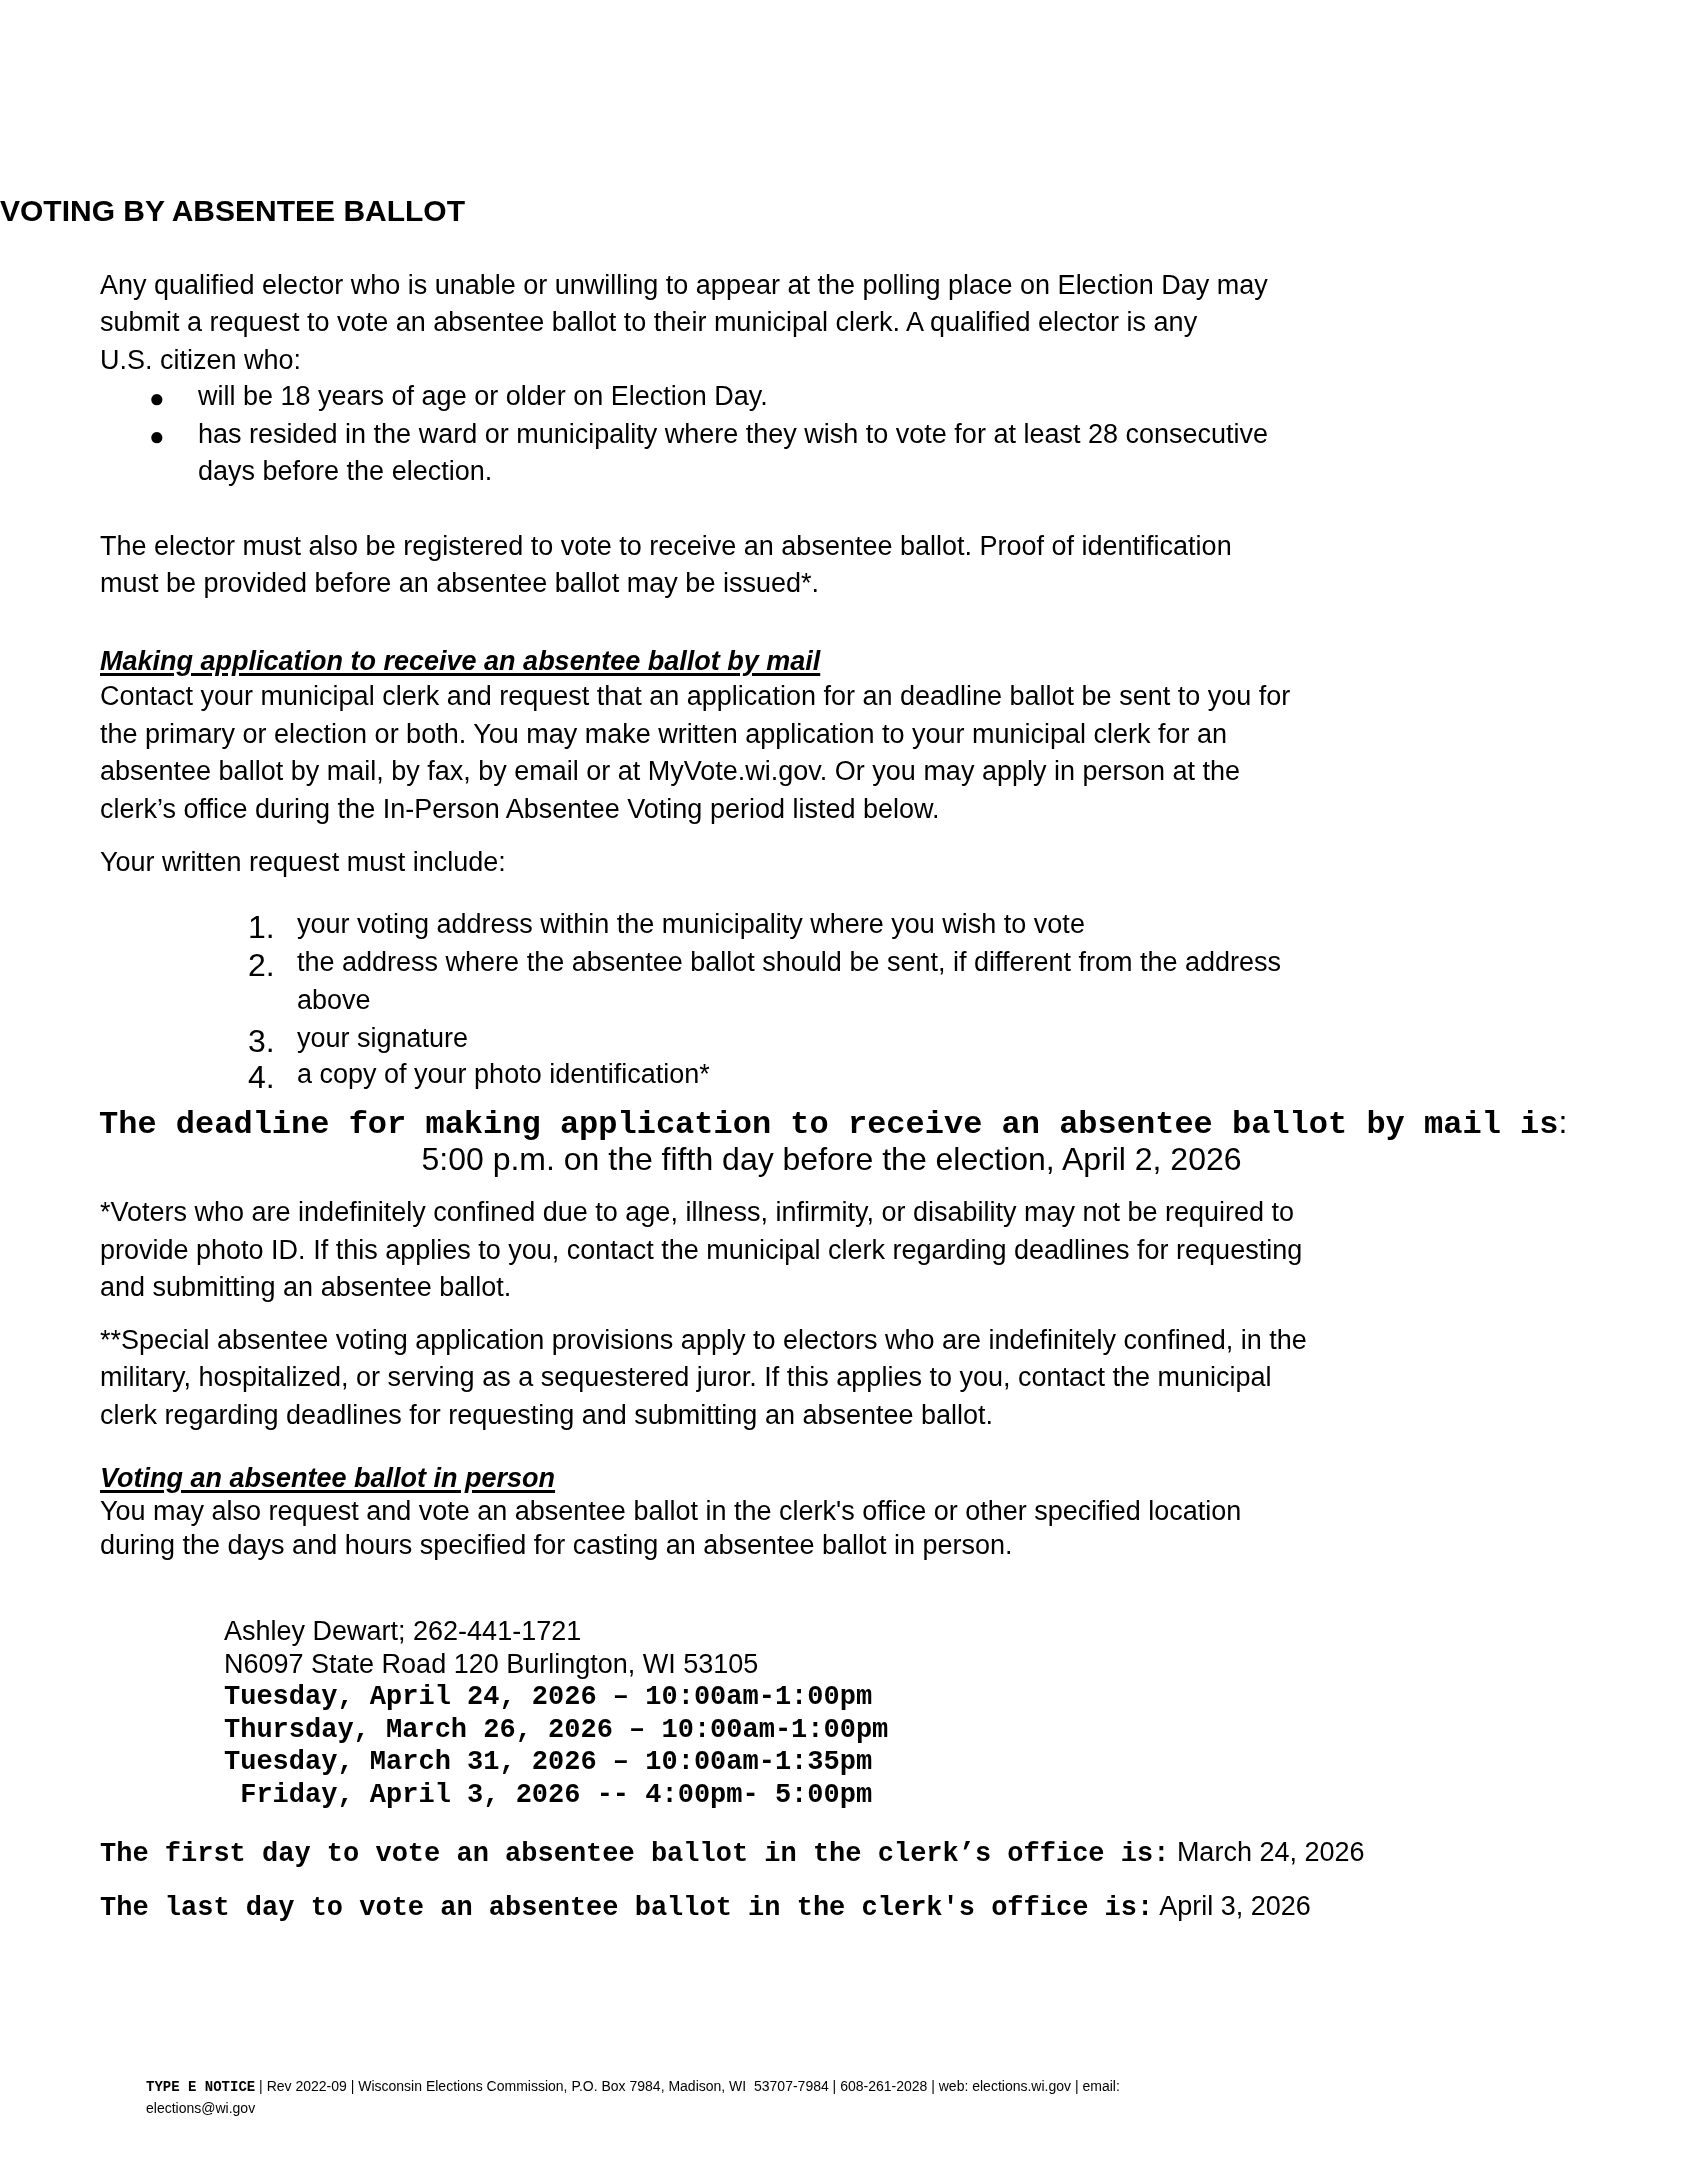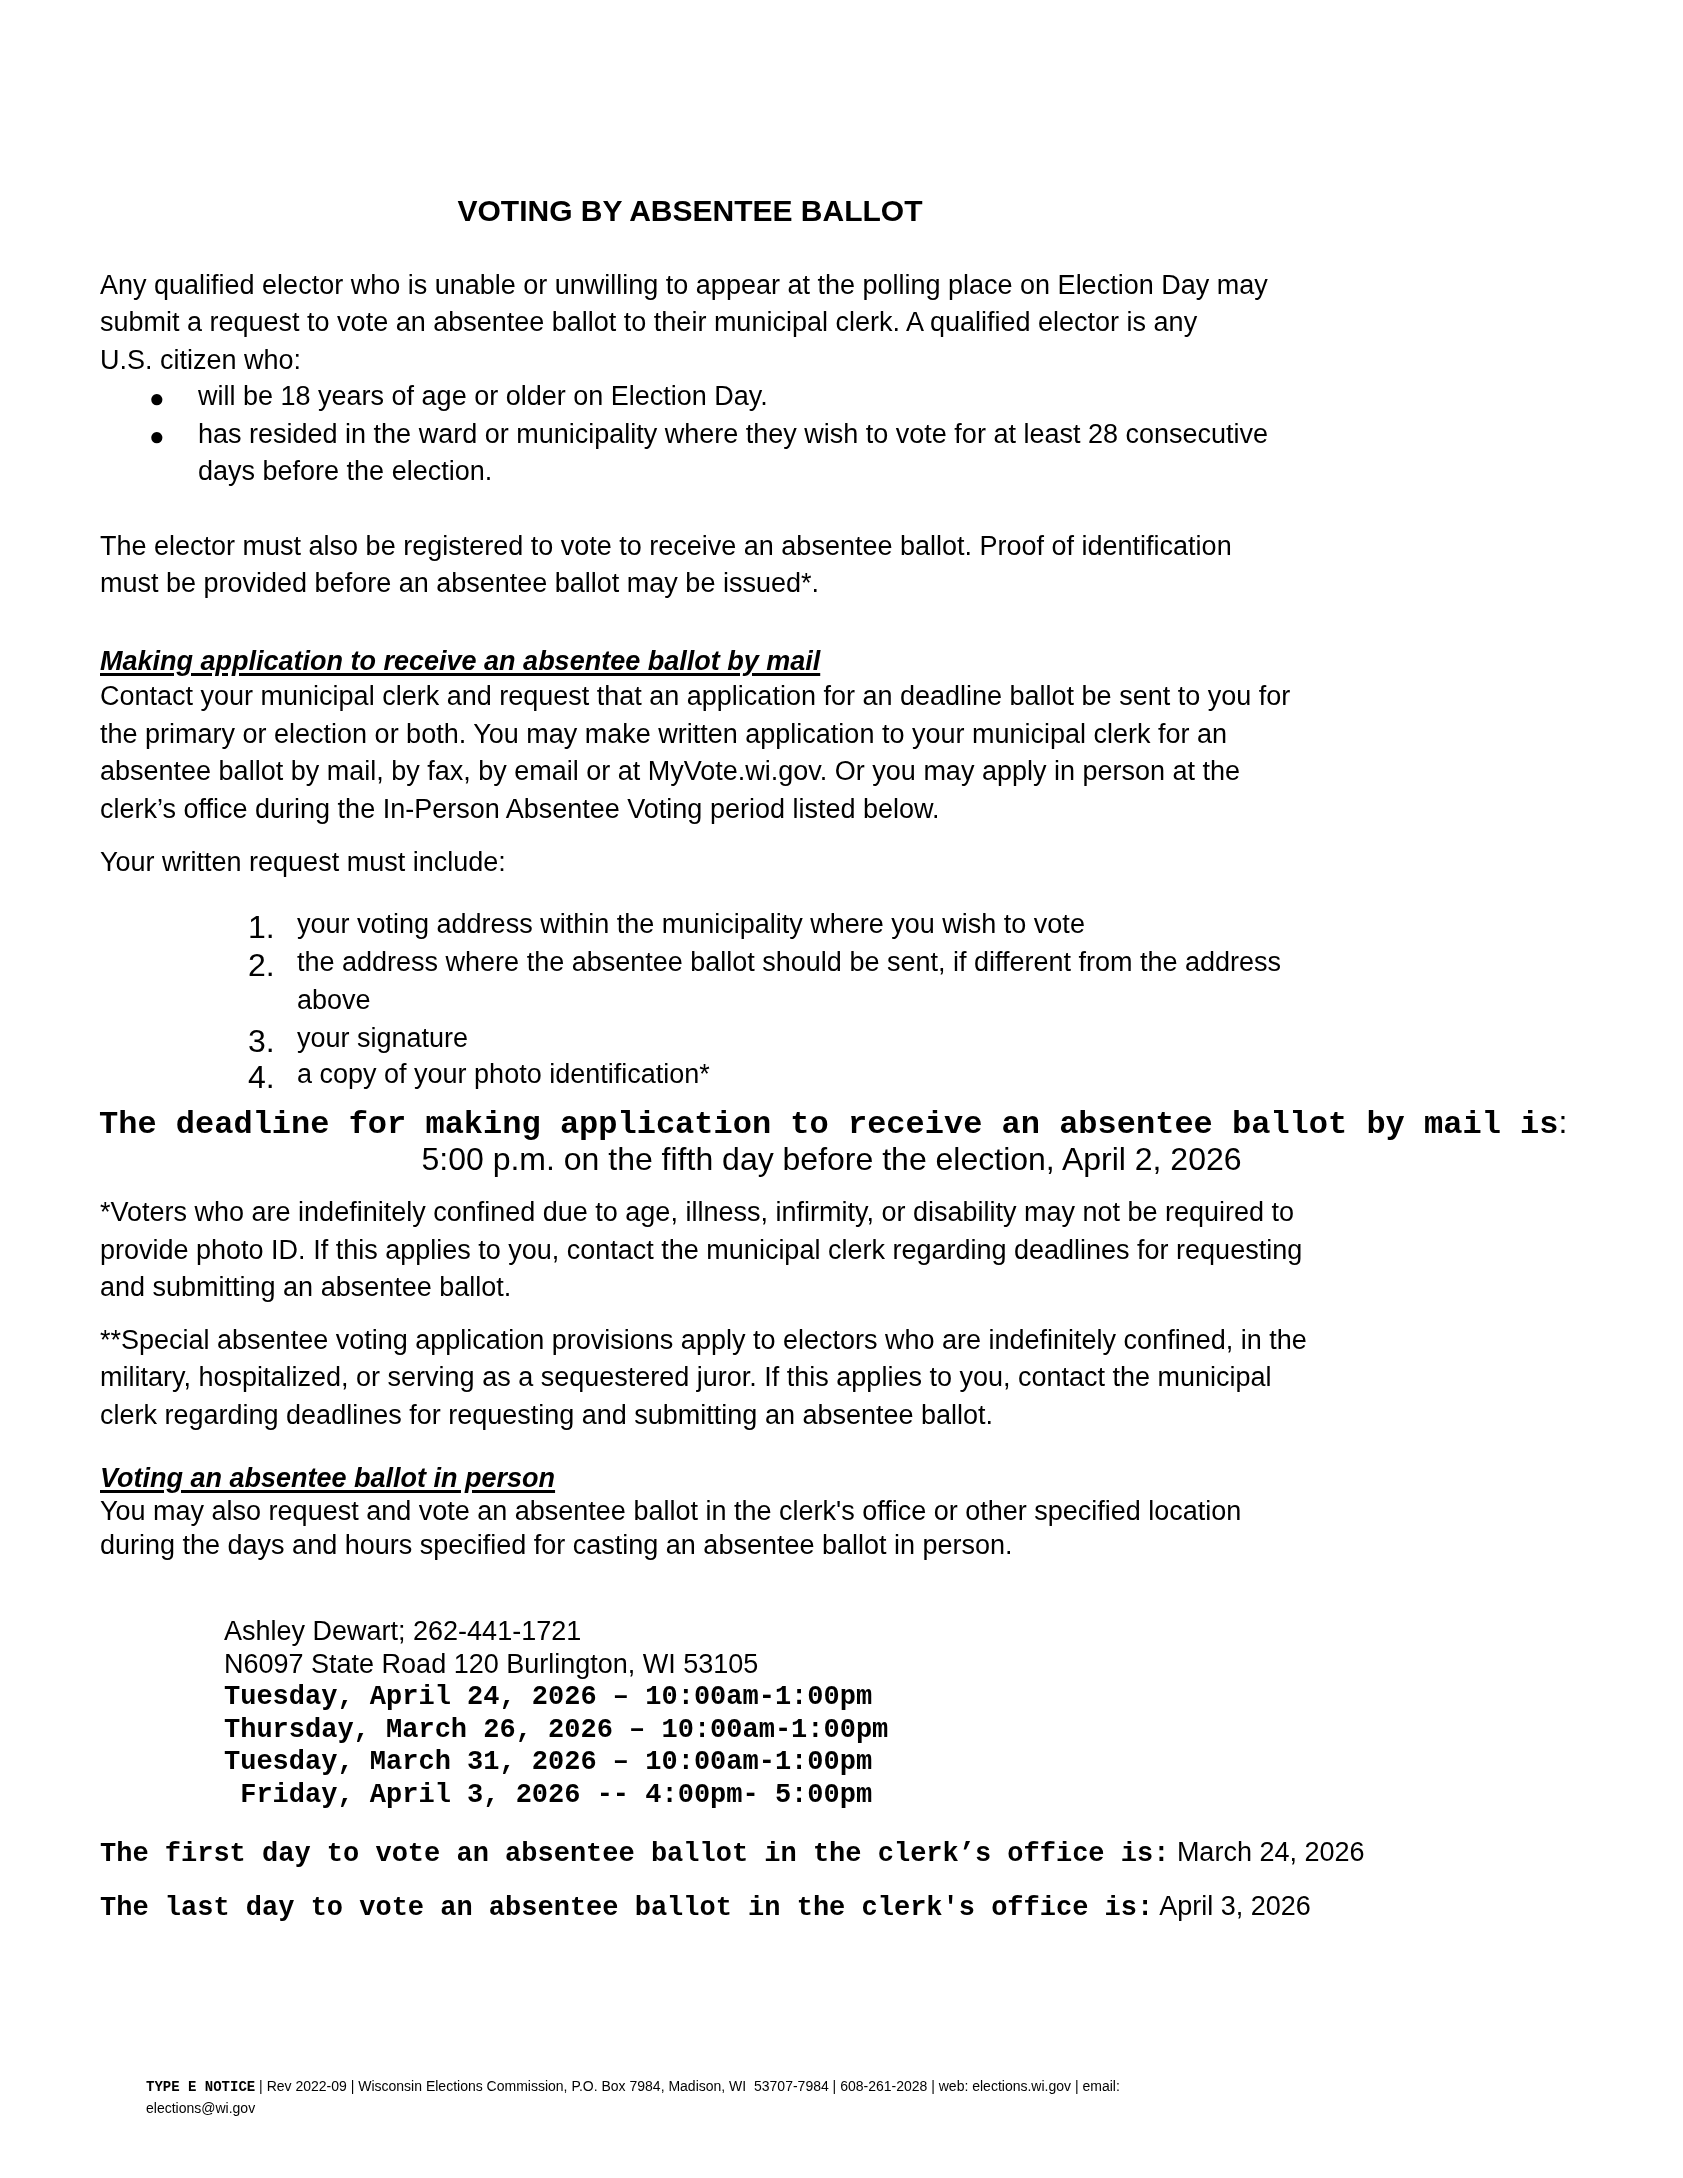--- a/index.html
+++ b/index.html
@@ -1,20 +1,20 @@
 <!DOCTYPE html>
 <html><head>
 <meta charset="utf-8">
 <style>
   html, body { margin: 0; padding: 0; background: #ffffff; }
   body { width: 1683px; height: 2178px; position: relative; overflow: hidden;
          font-family: "Liberation Sans", sans-serif; color: #000; }
   .ln { position: absolute; white-space: nowrap; font-size: 27px; line-height: 1; }
   .b { font-weight: bold; font-family: Liberation Mono, monospace; }
-  .title { position: absolute; left: 0; width: 1380px; text-align: center; top: 196px;
+  .title { position: absolute; left: 0; width: 1380px; text-align: left; top: 196px;
            font-size: 30px; font-weight: bold; line-height: 1; }
   .center { position: absolute; left: 99px; width: 1465px; text-align: center;
             white-space: nowrap; font-size: 32px; line-height: 1; }
   .head { font-weight: bold; text-decoration: underline; text-decoration-thickness: 3px;
           text-underline-offset: 3px; font-style: italic; }
   .bullet { position: absolute; font-size: 26px; line-height: 1; }
   .num { position: absolute; font-size: 32px; line-height: 1; }
   .footer { position: absolute; left: 146px; font-size: 14px; line-height: 1; white-space: nowrap; }
 </style>
 </head>
@@ -98,21 +98,21 @@
     <div class="ln" style="left:100px;top:1532px">during the days and hours specified for casting an absentee ballot in person.</div>
 
     <div>
       <div class="ln" style="left:224px;top:1618px">Ashley Dewart; 262-441-1721</div>
       <div class="ln" style="left:224px;top:1651px">N6097 State Road 120 Burlington, WI 53105</div>
     </div>
 
     <div>
       <div class="ln b" style="left:224px;top:1684px;white-space:pre">Tuesday, April 24, 2026 – 10:00am-1:00pm</div>
       <div class="ln b" style="left:224px;top:1717px;white-space:pre">Thursday, March 26, 2026 – 10:00am-1:00pm</div>
-      <div class="ln b" style="left:224px;top:1749px;white-space:pre">Tuesday, March 31, 2026 – 10:00am-1:00pm</div>
+      <div class="ln b" style="left:224px;top:1749px;white-space:pre">Tuesday, March 31, 2026 – 10:00am-1:35pm</div>
       <div class="ln b" style="left:224px;top:1782px;white-space:pre"> Friday, April 3, 2026 -- 4:00pm- 5:00pm</div>
     </div>
 
     <div class="ln" style="left:100px;top:1839px;white-space:pre"><span class="b">The first day to vote an absentee ballot in the clerk’s office is:</span><span> March 24, 2026</span></div>
     <div class="ln" style="left:100px;top:1893px;white-space:pre"><span class="b">The last day to vote an absentee ballot in the clerk's office is:</span><span> April 3, 2026</span></div>
   </div>
 
   <div>
     <div class="footer" style="top:2079px;white-space:pre"><span class="b">TYPE E NOTICE</span><span> | Rev 2022-09 | Wisconsin Elections Commission, P.O. Box 7984, Madison, WI  53707-7984 | 608-261-2028 | web: elections.wi.gov | email:</span></div>
     <div class="footer" style="top:2101px">elections@wi.gov</div>

